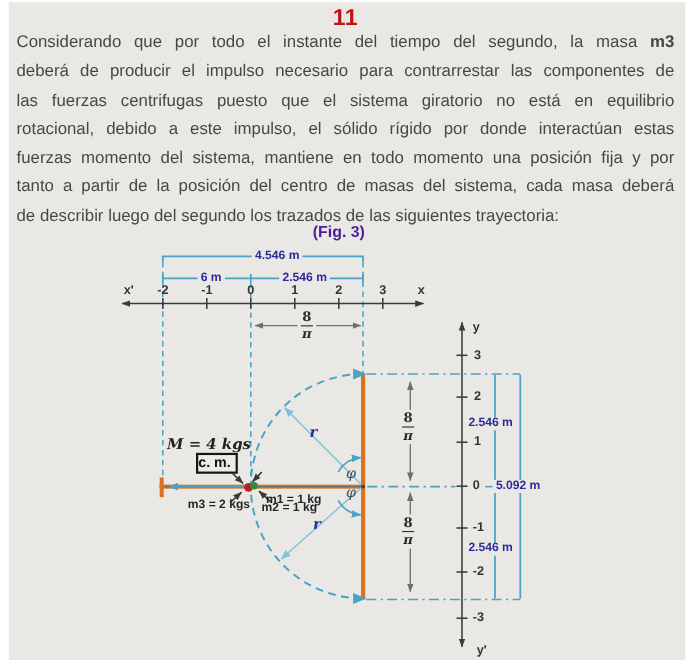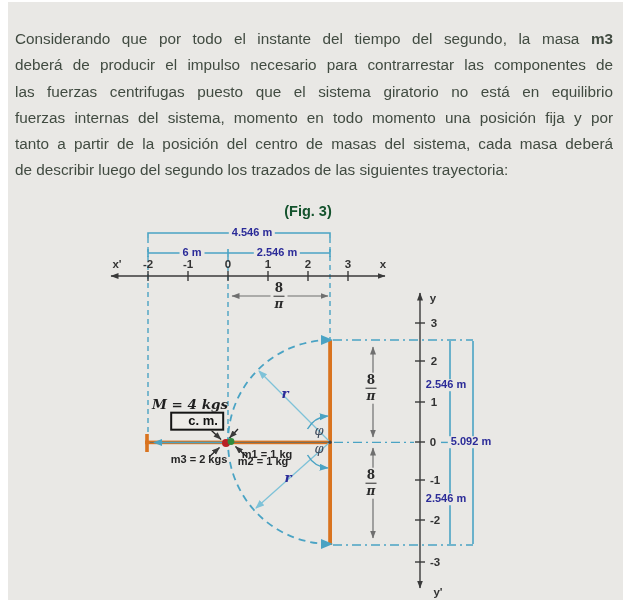--- a/index.html
+++ b/index.html
@@ -6,52 +6,54 @@
   #page{position:relative;width:628px;height:600px;overflow:hidden;background:#ffffff;
         font-family:"Liberation Sans",sans-serif;}
   #canvas{position:absolute;left:8px;top:2px;width:615px;height:598px;background:#e9e8e5;}
   .title{position:absolute;left:0;top:5px;width:628px;text-align:center;
          font-weight:bold;font-size:21px;letter-spacing:.5px;}
   .para{position:absolute;left:15px;top:26px;width:598px;color:#414b41;
         font-size:15.3px;}
   .pline{text-align:justify;text-align-last:justify;line-height:26.3px;white-space:normal;}
   .pline.last{text-align:center;text-align-last:left;}
   .caption{position:absolute;left:0;top:203px;width:616px;text-align:center;
-           font-weight:bold;font-size:14.5px;color:#14532d;}
+           font-weight:bold;font-size:14.5px;color:#4c1d95;}
   .figure{position:absolute;left:0;top:225px;width:556px;height:375px;}
   .figure svg{position:absolute;left:0;top:0;}
   .lbl{position:absolute;transform:translate(-50%,-50%);white-space:nowrap;line-height:1.05;}
   .navy{font-weight:bold;font-size:11px;color:#2b2b98;background:#e9e8e5;padding:0 3px;}
   .axislbl{font-weight:bold;font-size:11.5px;color:#333333;}
   .mass{font-weight:bold;font-size:11px;color:#262626;}
   .mserif{font-family:"DejaVu Serif",serif;font-style:italic;font-weight:bold;
           font-size:13.5px;color:#1f1f1f;margin-top:43px;}
   .rlbl{font-family:"DejaVu Serif",serif;font-style:italic;font-weight:bold;
         font-size:13.5px;color:#2b2b98;}
   .phi{font-family:"DejaVu Serif",serif;font-style:italic;font-size:13px;color:#3e4a5c;}
   .cmbox{font-weight:bold;font-size:13px;color:#111;border:2px solid #151515;
-         background:#edebe8;padding:0 4px 1px 16px;}
+         background:#edebe8;padding:0 4px 1px 0;}
   .frac{display:inline-flex;flex-direction:column;align-items:center;
         font-family:"DejaVu Serif",serif;font-weight:bold;font-size:12px;color:#2a2a2a;
         background:#e9e8e5;padding:1px 3px;}
   .frac .fbar{width:11px;height:1.4px;background:#2a2a2a;margin:1px 0;}
   .frac .den{font-style:italic;}
 </style>
 </head>
 <body>
 
 <div id="page">
   <div id="canvas"></div>
 
+  <div class="title" style="color:#c01212;">11</div>
 
   <div class="para">
     <div class="pline"><span>Considerando que por todo el instante del tiempo del segundo, la masa </span><b>m3</b></div>
     <div class="pline">deberá de producir el impulso necesario para contrarrestar las componentes de</div>
     <div class="pline">las fuerzas centrifugas puesto que el sistema giratorio no está en equilibrio</div>
-    <div class="pline">fuerzas internas del sistema, momento en todo momento una posición fija y por</div>
+    <div class="pline">rotacional, debido a este impulso, el sólido rígido por donde interactúan estas</div>
+    <div class="pline">fuerzas momento del sistema, mantiene en todo momento una posición fija y por</div>
     <div class="pline">tanto a partir de la posición del centro de masas del sistema, cada masa deberá</div>
     <div class="pline last">de describir luego del segundo los trazados de las siguientes trayectoria:</div>
   </div>
 
   <div class="caption">(Fig. 3)</div>
 
   <div class="figure">
     <svg width="628" height="375" viewBox="0 0 628 375">
       <defs>
         <marker id="aDark" markerWidth="9" markerHeight="8" refX="7.5" refY="3" orient="auto-start-reverse" markerUnits="userSpaceOnUse">

